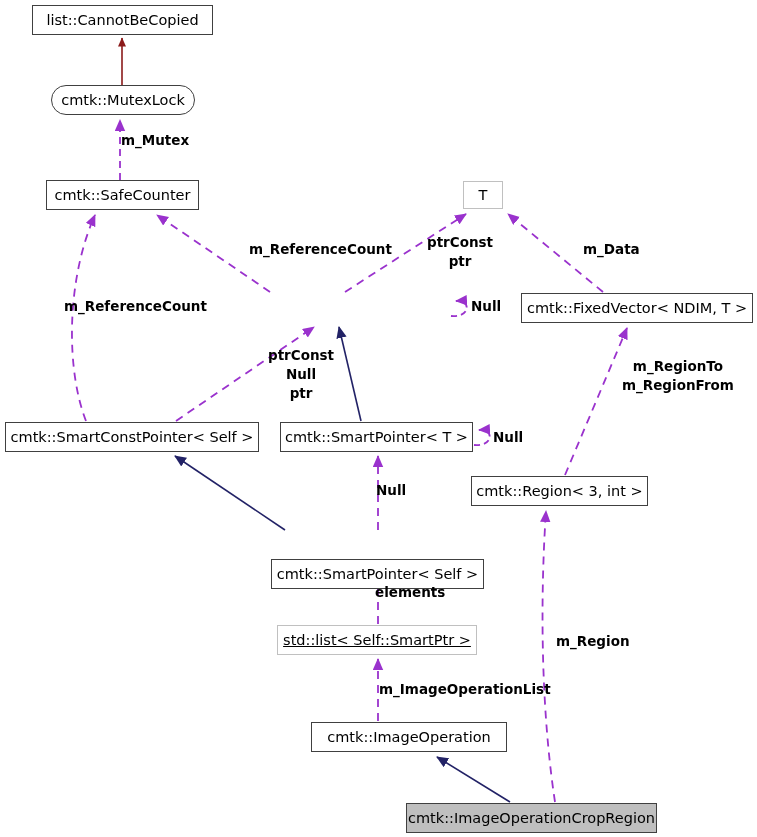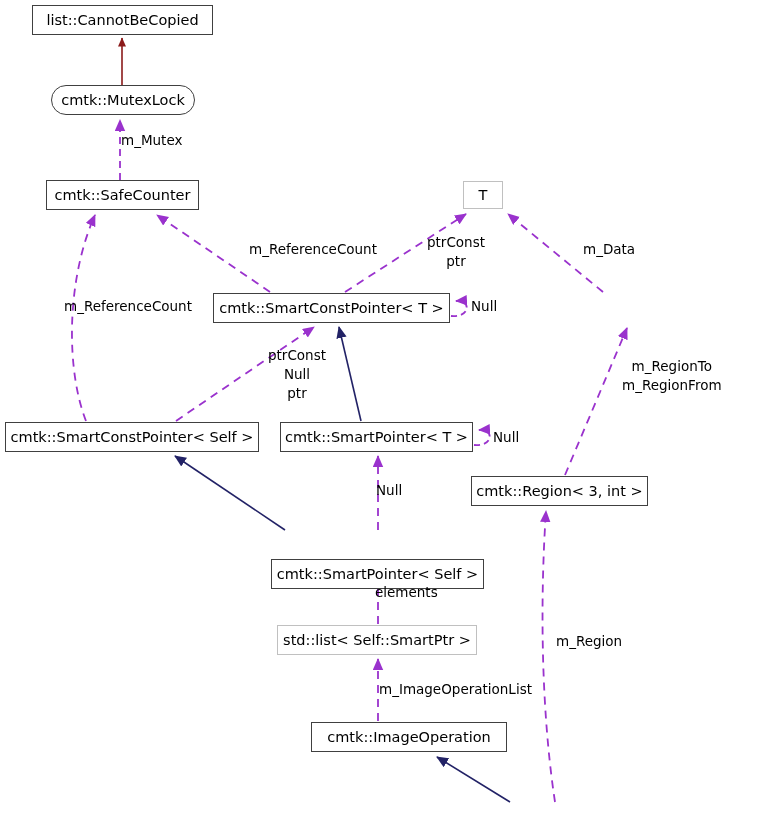--- a/index.html
+++ b/index.html
@@ -46,20 +46,21 @@
     border-color: #404040;
   }
   .edge-label {
     position: absolute;
     font-size: 13.5px;
     color: #000000;
     white-space: pre;
     line-height: 1.42;
     z-index: 6;
     background: transparent;
+    font-weight: bold;
   }
   .edge-label.center { text-align: center; }
 </style>
 </head>
 <body>
 
 <div id="diagram">
 
   <svg id="edges" viewBox="0 0 757 837" width="757" height="837" xmlns="http://www.w3.org/2000/svg">
     <defs>
@@ -152,49 +153,52 @@
   </div>
 
   <div class="node" style="left:46px; top:180px; width:153px; height:30px;">
     <span>cmtk::SafeCounter</span>
   </div>
 
   <div class="node muted" style="left:463px; top:181px; width:40px; height:28px;">
     <span>T</span>
   </div>
 
-  <div class="node" style="left:213px; top:293px; width:237px; height:30px;">
-    <span>cmtk::SmartConstPointer&lt; T &gt;</span>
-  </div>
-
+
+  <div class="node" style="left:521px; top:293px; width:232px; height:30px;">
+    <span>cmtk::FixedVector&lt; NDIM, T &gt;</span>
+  </div>
 
   <div class="node" style="left:5px; top:422px; width:254px; height:30px;">
     <span>cmtk::SmartConstPointer&lt; Self &gt;</span>
   </div>
 
   <div class="node" style="left:280px; top:422px; width:193px; height:30px;">
     <span>cmtk::SmartPointer&lt; T &gt;</span>
   </div>
 
   <div class="node" style="left:471px; top:476px; width:177px; height:30px;">
     <span>cmtk::Region&lt; 3, int &gt;</span>
   </div>
 
   <div class="node" style="left:271px; top:559px; width:213px; height:30px;">
     <span>cmtk::SmartPointer&lt; Self &gt;</span>
   </div>
 
-  <div class="node muted" style="left:277px; top:625px; width:200px; height:30px;">
+  <div class="node muted" style="left:277px; top:625px; width:200px; height:30px;text-decoration:underline;">
     <span>std::list&lt; Self::SmartPtr &gt;</span>
   </div>
 
   <div class="node" style="left:311px; top:722px; width:196px; height:30px;">
     <span>cmtk::ImageOperation</span>
   </div>
 
+  <div class="node highlight" style="left:406px; top:803px; width:251px; height:30px;">
+    <span>cmtk::ImageOperationCropRegion</span>
+  </div>
 
   <div class="edge-label" style="left:121px; top:131px;">m_Mutex</div>
 
   <div class="edge-label" style="left:249px; top:240px;">m_ReferenceCount</div>
 
   <div class="edge-label center" style="left:427px; top:233px;">ptrConst
 ptr</div>
 
   <div class="edge-label" style="left:583px; top:240px;">m_Data</div>
 

